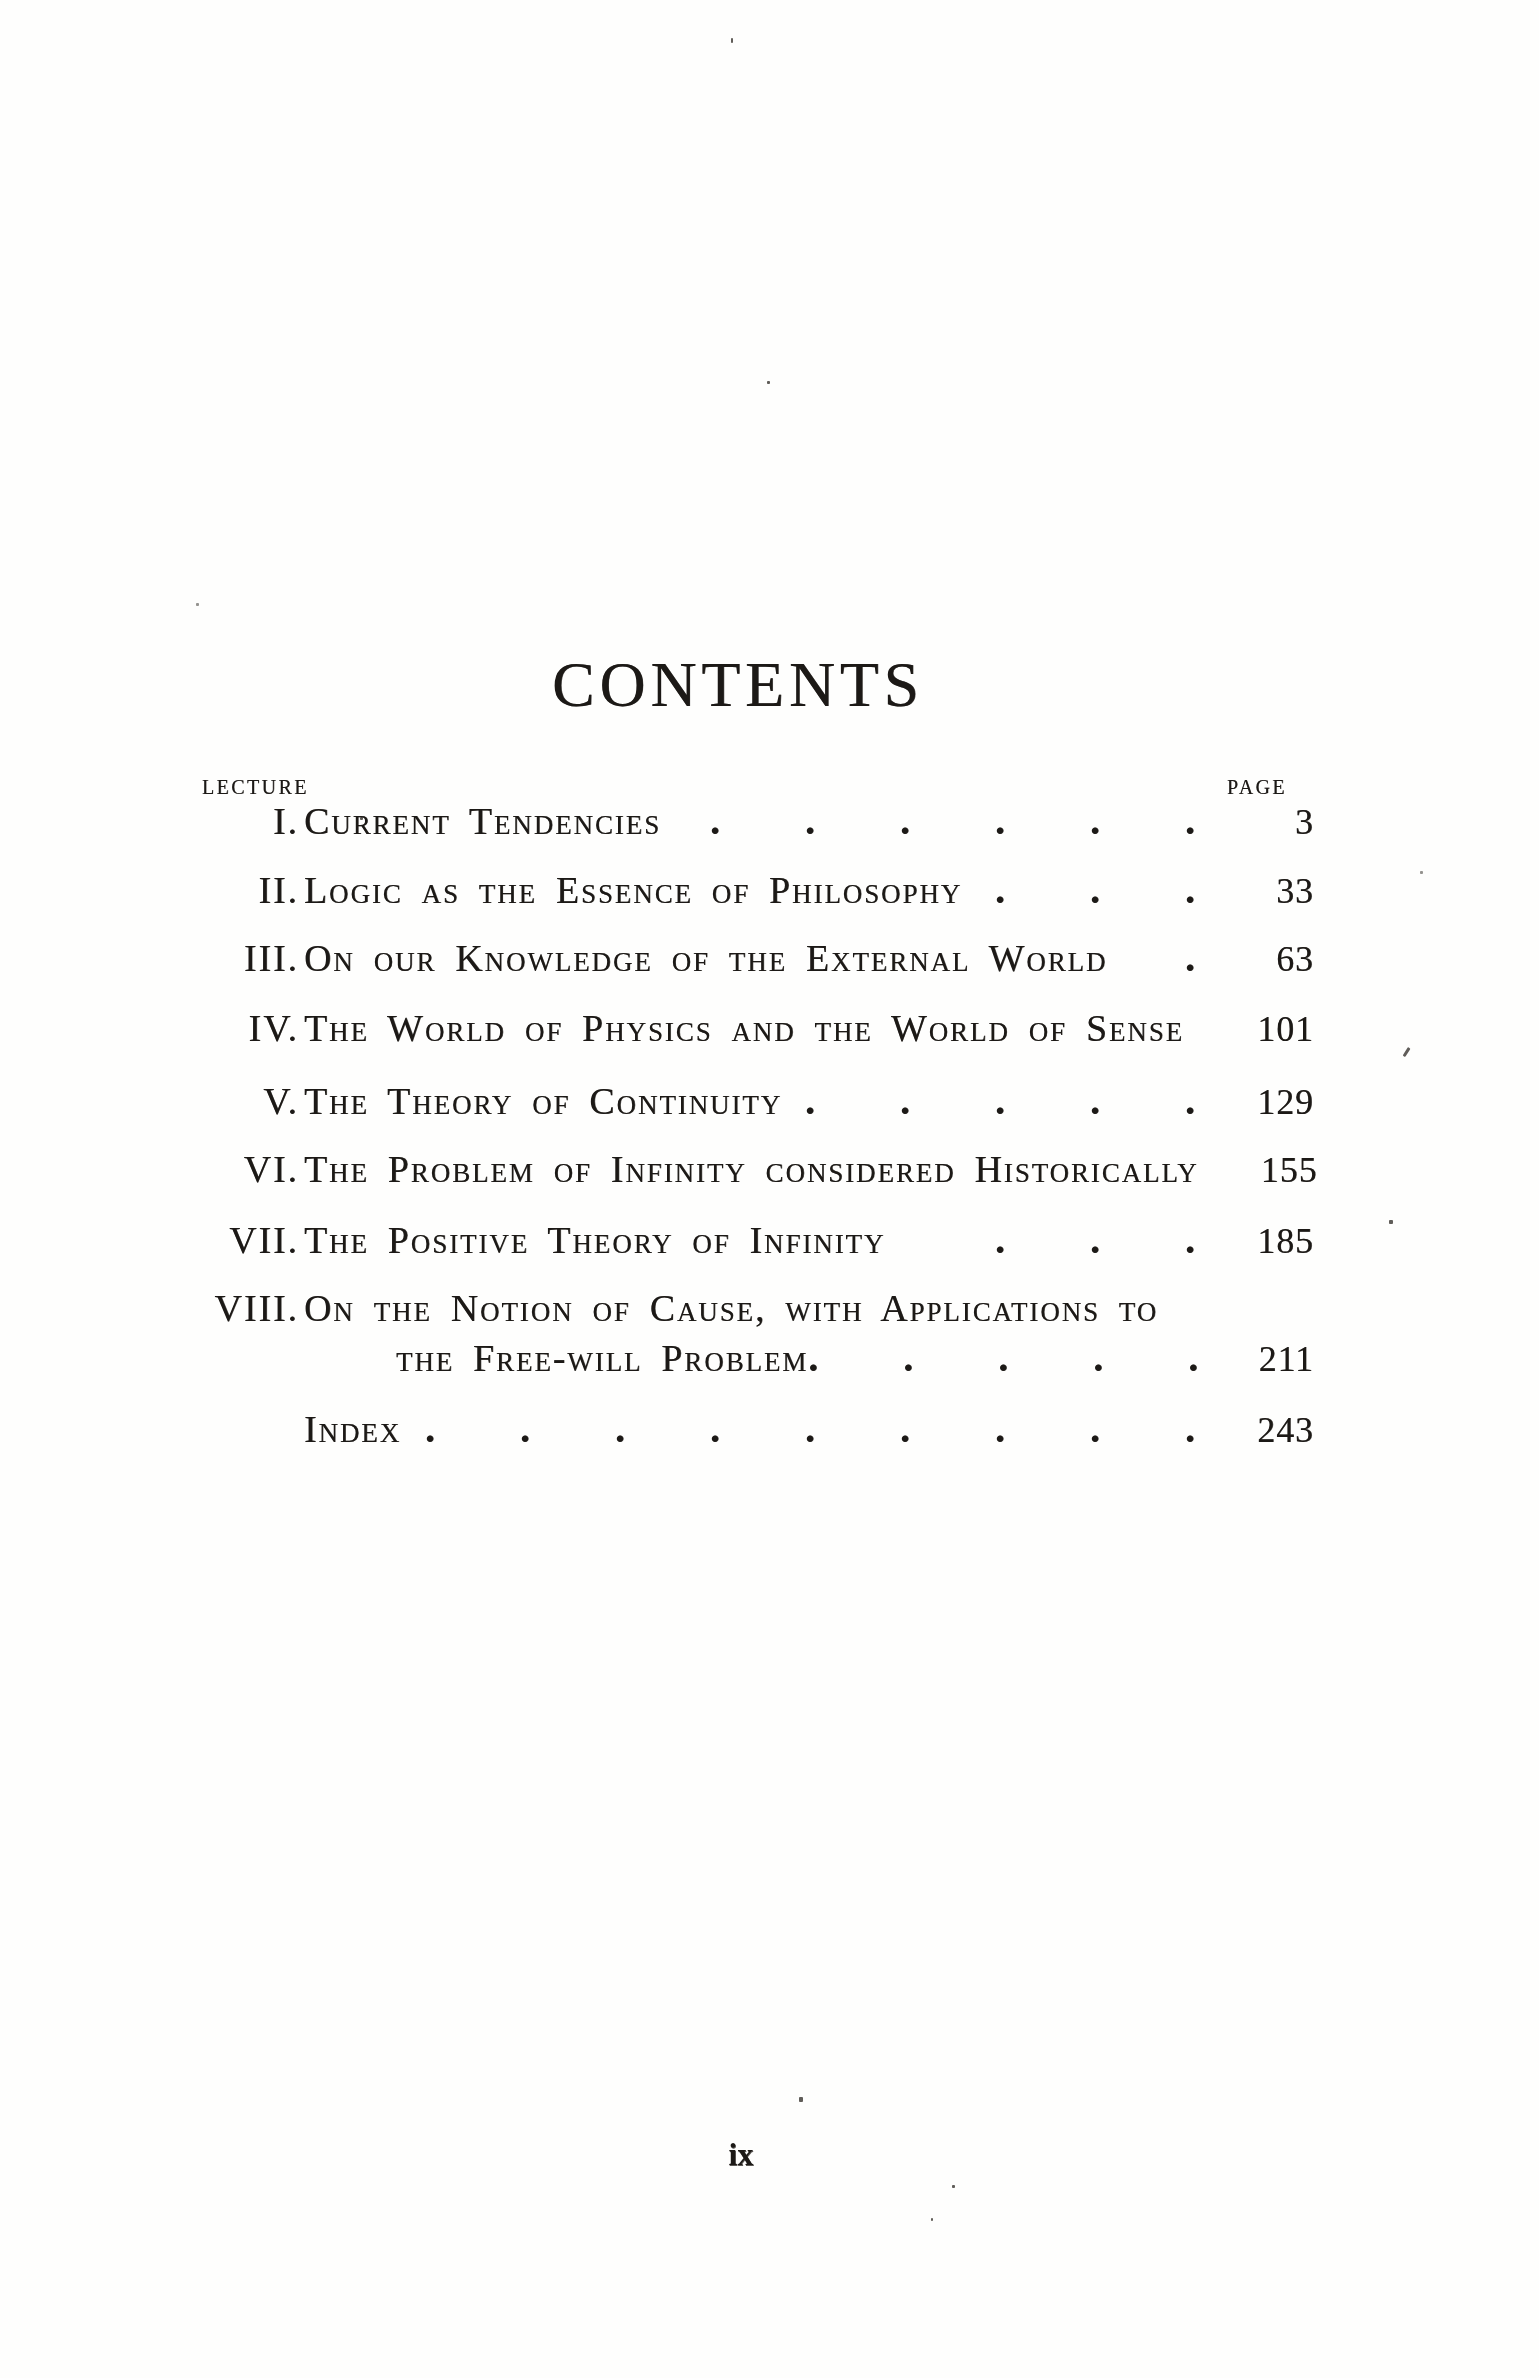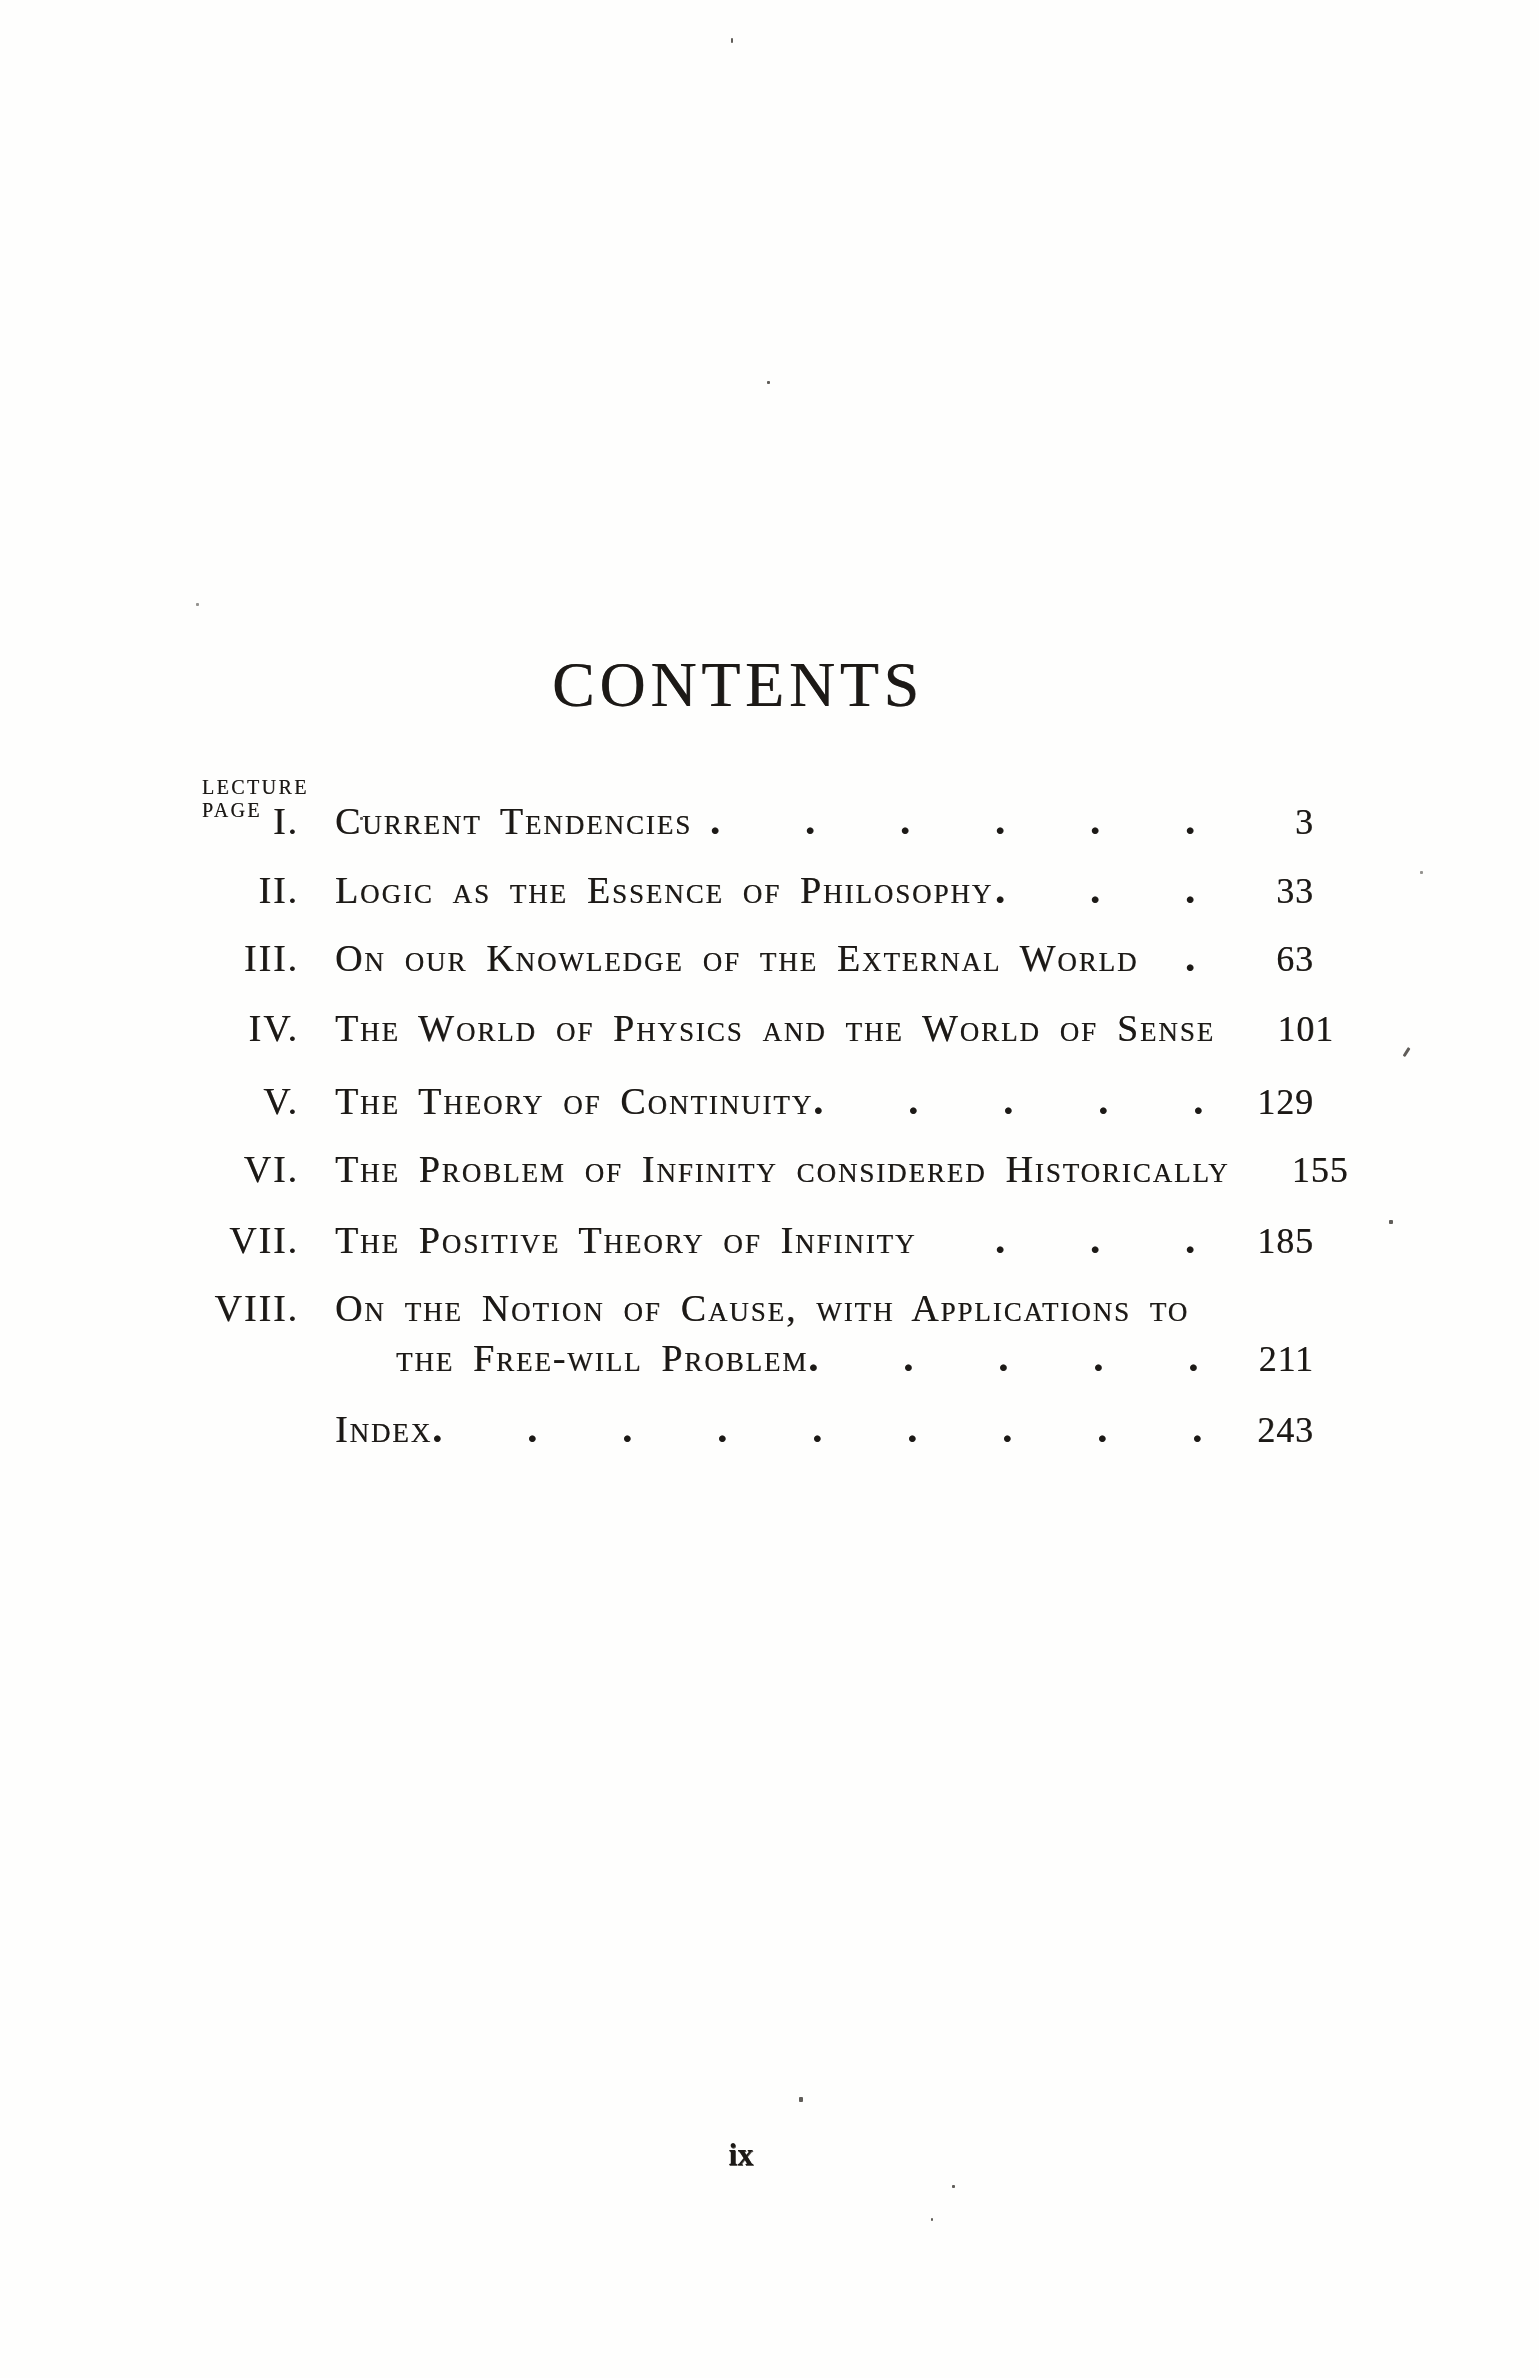--- a/index.html
+++ b/index.html
@@ -17,35 +17,34 @@
     white-space:nowrap;
   }
   .toc{
     position:absolute;left:188px;top:0;width:1126px;
   }
   .col-heads{
     position:absolute;top:776px;left:0;width:100%;
     display:flex;justify-content:space-between;align-items:baseline;
     font-size:20px;letter-spacing:2.4px;
     text-shadow:0.3px 0.3px 0.4px rgba(20,16,12,.6);
-    flex-direction:column;
   }
   .col-heads .lect{margin-left:14px;}
   .col-heads .pg-h{margin-right:27px;}
   .row{
     position:absolute;left:0;width:100%;
     display:flex;align-items:baseline;
     font-variant:small-caps;
     font-size:38px;line-height:43px;
     letter-spacing:1.9px;word-spacing:7.5px;
     text-shadow:0.4px 0.4px 0.5px rgba(20,16,12,.6);
     white-space:nowrap;
   }
   .num{flex:0 0 111px;text-align:right;}
-  .ttl{margin-left:36px;}
+  .ttl{margin-left:5px;}
   .row.cont .ttl{margin-left:97px;}
   .ldr{
     flex:1;text-align:right;padding-right:42px;
     font-variant:normal;font-weight:bold;font-size:40px;
     word-spacing:75px;letter-spacing:0;
     overflow:hidden;
   }
   .pg{flex:0 0 77px;text-align:right;font-variant:normal;font-size:36px;letter-spacing:0.9px;}
   .folio{
     position:absolute;top:2138px;left:741px;transform:translateX(-50%);

